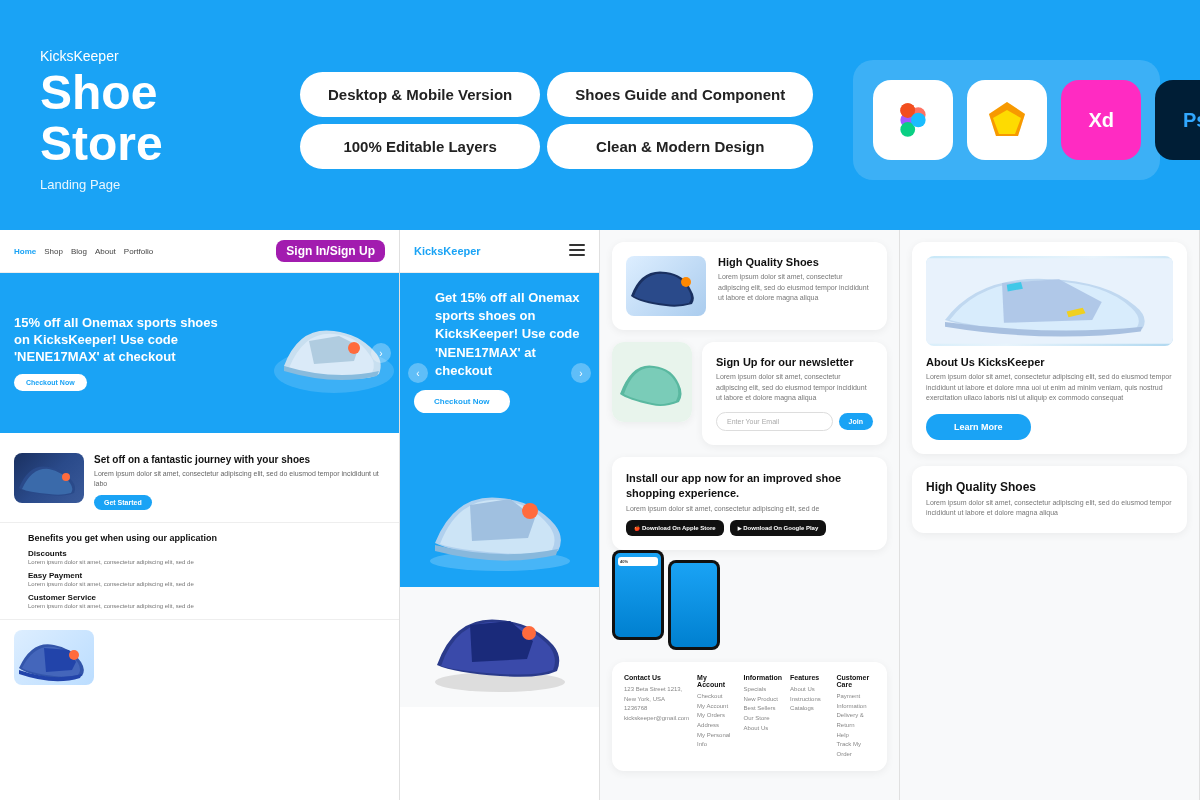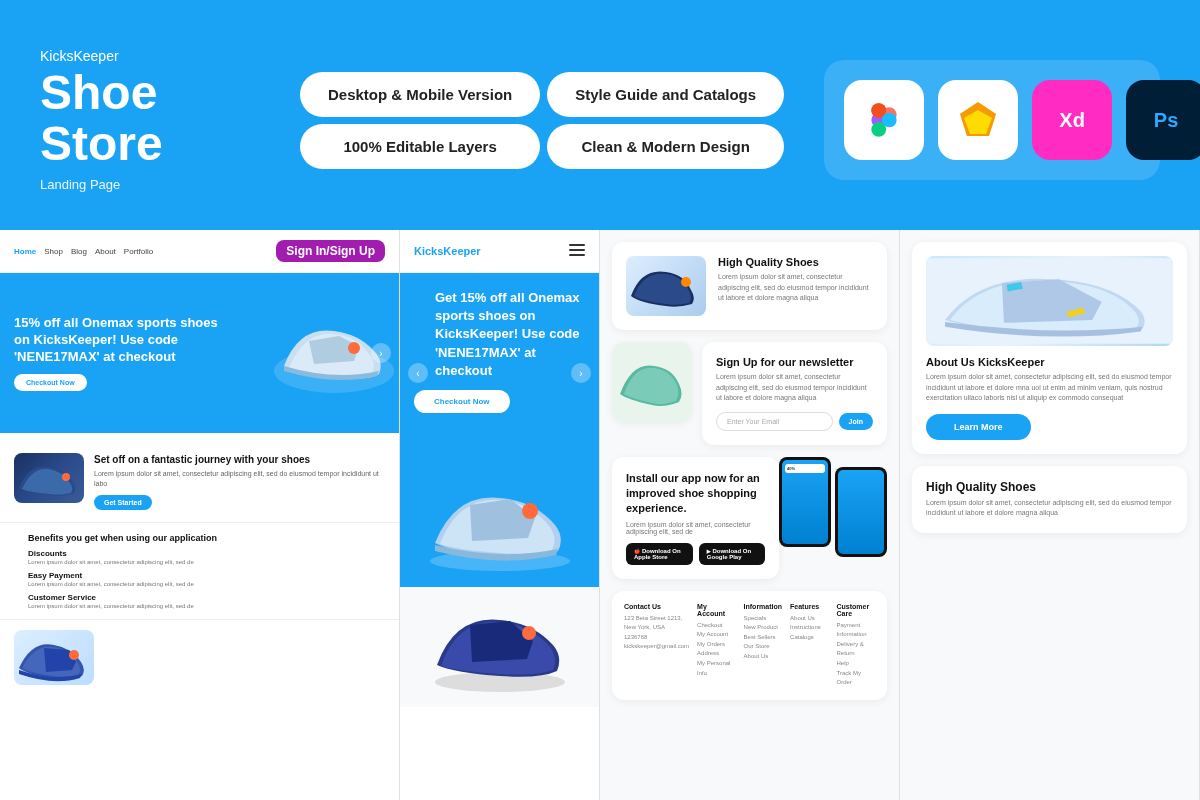--- a/index.html
+++ b/index.html
@@ -544,21 +544,21 @@
 <div class="header">
 
   <div class="brand-section">
     <div class="brand-name">KicksKeeper</div>
     <div class="brand-title">Shoe Store</div>
     <div class="brand-subtitle">Landing Page</div>
   </div>
 
   <div class="feature-pills">
     <div class="pill">Desktop &amp; Mobile Version</div>
-    <div class="pill">Style Guide and Catalogs</div>
+    <div class="pill">Shoes Guide and Component</div>
     <div class="pill">100% Editable Layers</div>
     <div class="pill">Clean &amp; Modern Design</div>
   </div>
 
   <div class="tools-section">
 
     <div class="tool-icon tool-figma">
       <svg width="40" height="40" viewBox="0 0 38 38">
         <circle cx="14" cy="10" r="7" fill="#F24E1E"></circle>
         <circle cx="14" cy="19" r="7" fill="#A259FF"></circle>
@@ -733,21 +733,21 @@
       <div class="newsletter-card" style="flex:1;margin:0;">
         <h3>Sign Up for our newsletter</h3>
         <p>Lorem ipsum dolor sit amet, consectetur adipiscing elit, sed do eiusmod tempor incididunt ut labore et dolore magna aliqua</p>
         <div class="email-row">
           <div class="email-input">Enter Your Email</div>
           <div class="join-btn">Join</div>
         </div>
       </div>
     </div>
 
-    <div style="display:flex;margin:0 12px 12px;">
+    <div style="display:flex;margin:0 12px 12px;flex-direction:column;">
       <div class="app-card" style="flex:1;margin:0;">
         <h3>Install our app now for an improved shoe shopping experience.</h3>
         <p>Lorem ipsum dolor sit amet, consectetur adipiscing elit, sed de</p>
         <div class="app-btns">
           <div class="app-store-btn">
             <span style="font-size:5px;">🍎</span> <span>Download On Apple Store</span>
           </div>
           <div class="app-store-btn">
             <span style="font-size:5px;">▶</span> <span>Download On Google Play</span>
           </div>

